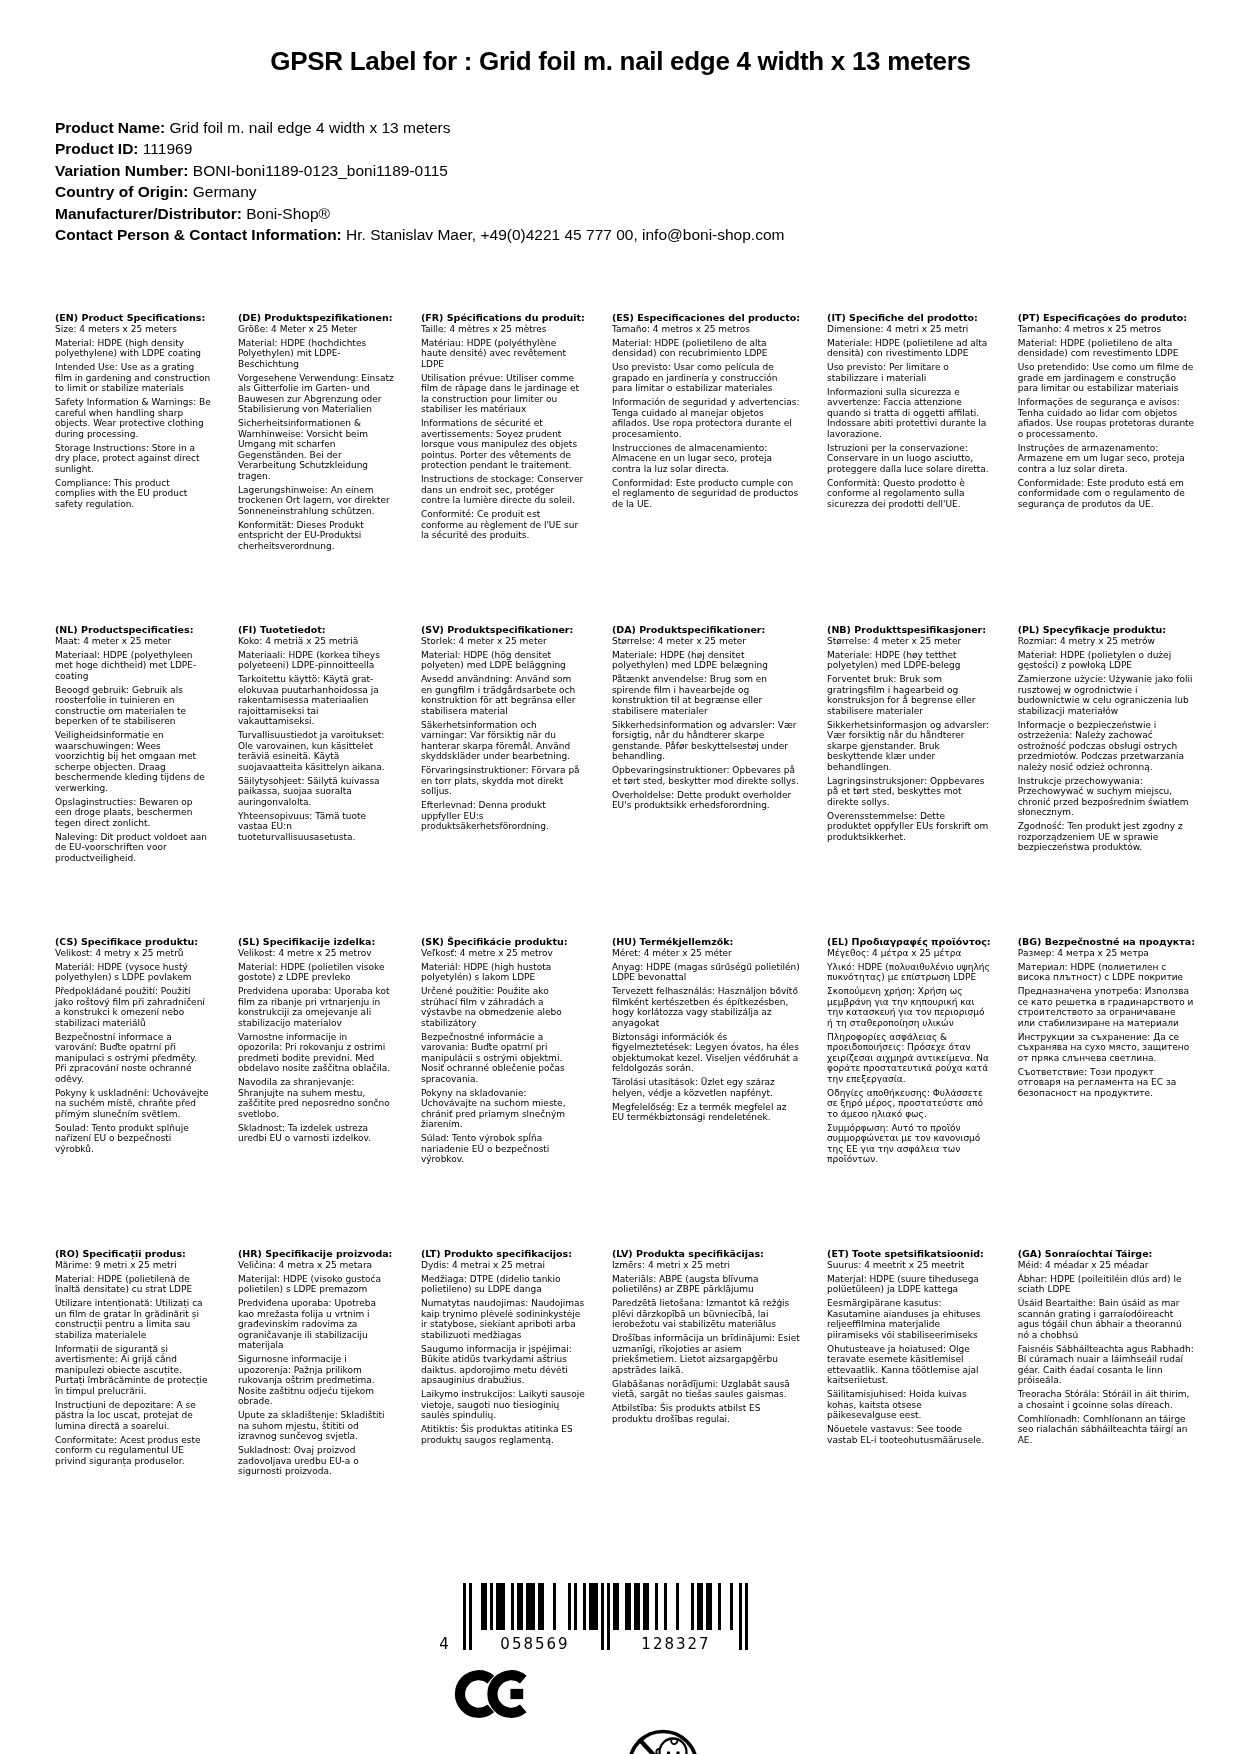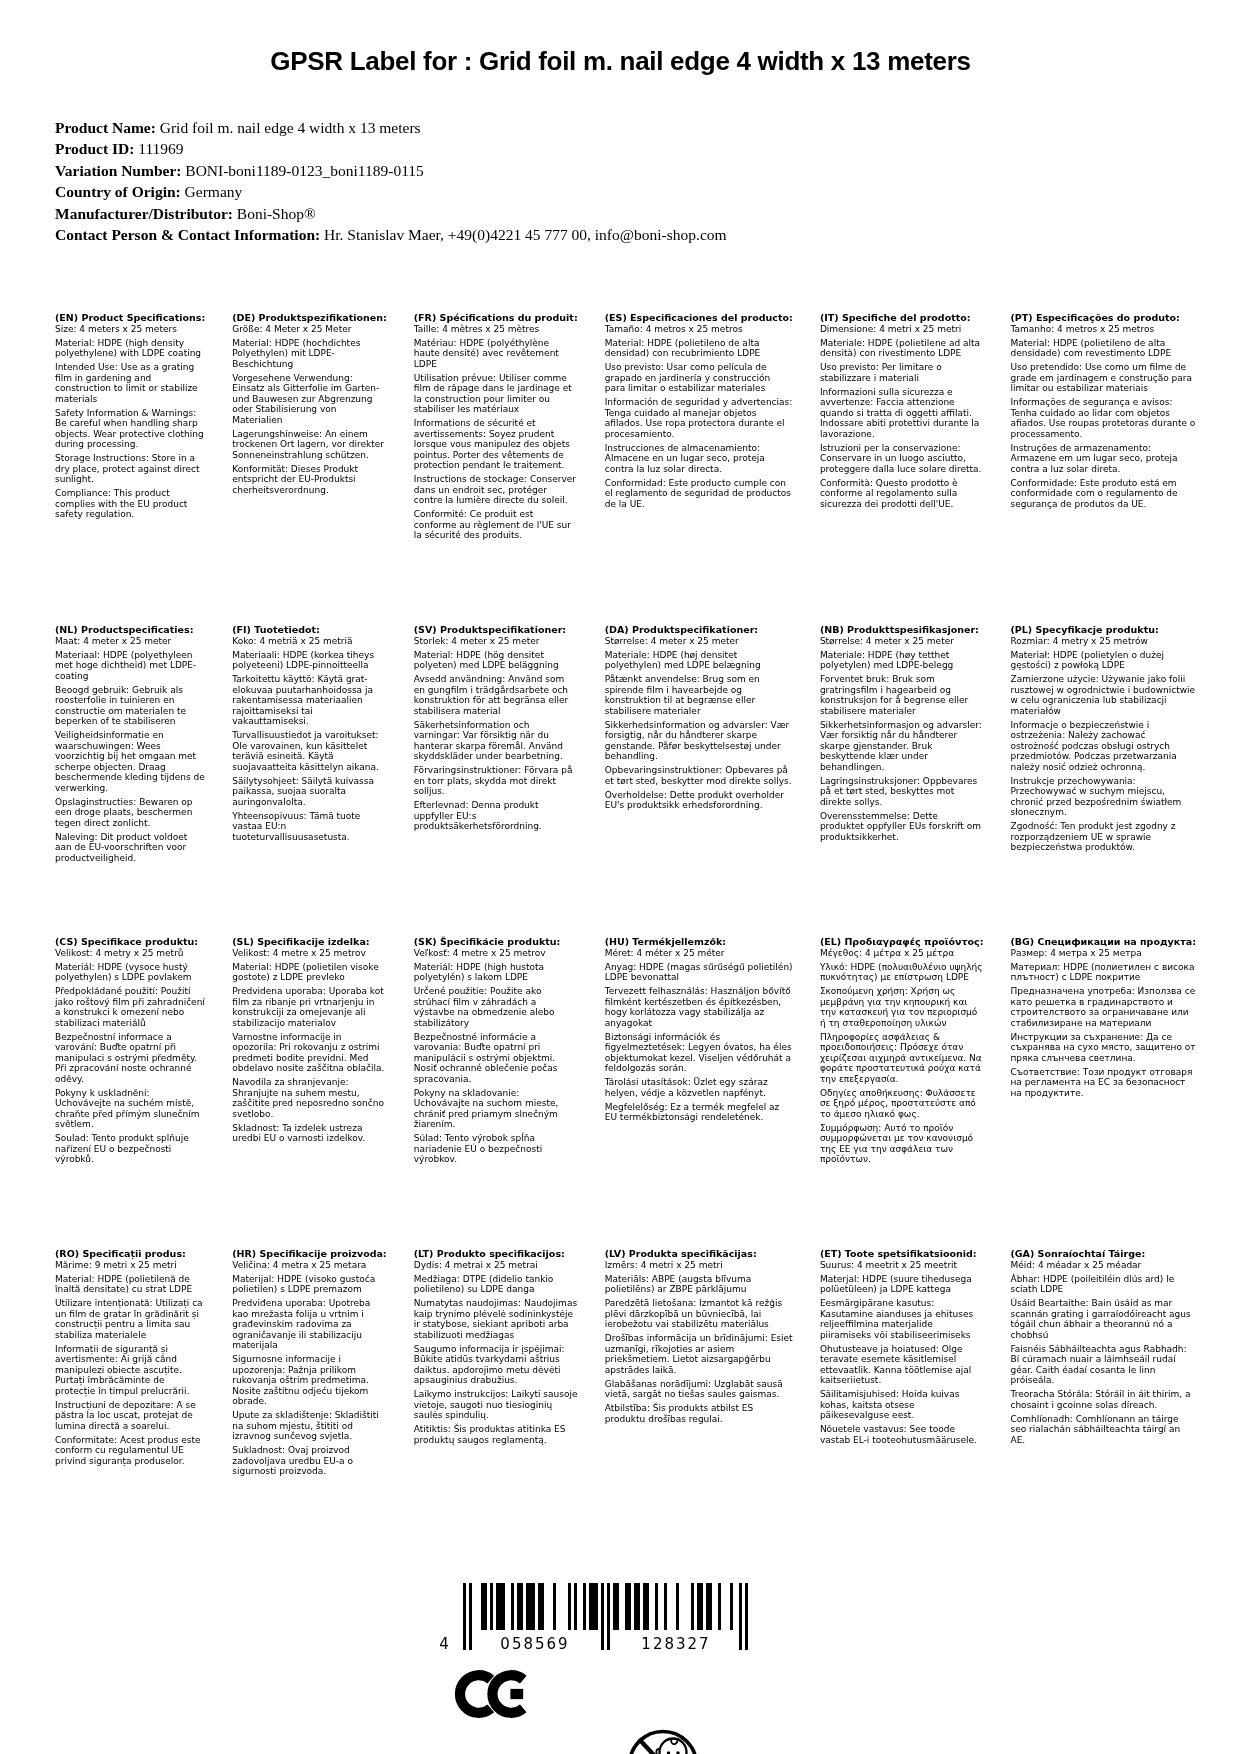--- a/index.html
+++ b/index.html
@@ -8,21 +8,21 @@
   .page { position:relative; width:1241px; height:1754px; background:#fff; overflow:hidden;border-radius:30px; }
 
   .title {
     position:absolute; top:46px; left:0; width:100%;
     text-align:center; font-family:"Liberation Sans",sans-serif;
     font-size:26px; font-weight:700; letter-spacing:-0.3px;
   }
 
   .info {
     position:absolute; top:117px; left:55px;
-    font-family:Liberation Serif, serif; font-size:15.5px; line-height:21.4px;
+    font-family:Liberation Sans, sans-serif; font-size:15.5px; line-height:21.4px;
   }
   .info .row { white-space:nowrap; }
   .info .lbl { font-weight:700; }
   .info .val { font-weight:400; }
 
   .grid {
     position:absolute; top:312px; left:55px; width:1140px;
     display:grid; grid-template-columns:repeat(6,1fr); column-gap:27px;
     grid-auto-rows:312px;
   }
@@ -59,20 +59,21 @@
         <p>Intended Use: Use as a grating film in gardening and construction to limit or stabilize materials</p>
         <p>Safety Information &amp; Warnings: Be careful when handling sharp objects. Wear protective clothing during processing.</p>
         <p>Storage Instructions: Store in a dry place, protect against direct sunlight.</p>
         <p>Compliance: This product complies with the EU product safety regulation.</p>
       </div>
       <div class="block">
         <h2>(DE) Produktspezifikationen:</h2>
         <p>Größe: 4 Meter x 25 Meter</p>
         <p>Material: HDPE (hochdichtes Polyethylen) mit LDPE-Beschichtung</p>
         <p>Vorgesehene Verwendung: Einsatz als Gitterfolie im Garten- und Bauwesen zur Abgrenzung oder Stabilisierung von Materialien</p>
+        <p>Sicherheitsinformationen &amp; Warnhinweise: Vorsicht beim Umgang mit scharfen Gegenständen. Bei der Verarbeitung Schutzkleidung tragen.</p>
         <p>Lagerungshinweise: An einem trockenen Ort lagern, vor direkter Sonneneinstrahlung schützen.</p>
         <p>Konformität: Dieses Produkt entspricht der EU-Produktsi cherheitsverordnung.</p>
       </div>
       <div class="block">
         <h2>(FR) Spécifications du produit:</h2>
         <p>Taille: 4 mètres x 25 mètres</p>
         <p>Matériau: HDPE (polyéthylène haute densité) avec revêtement LDPE</p>
         <p>Utilisation prévue: Utiliser comme film de râpage dans le jardinage et la construction pour limiter ou stabiliser les matériaux</p>
         <p>Informations de sécurité et avertissements: Soyez prudent lorsque vous manipulez des objets pointus. Porter des vêtements de protection pendant le traitement.</p>
         <p>Instructions de stockage: Conserver dans un endroit sec, protéger contre la lumière directe du soleil.</p>
@@ -198,21 +199,21 @@
       <div class="block">
         <h2>(EL) Προδιαγραφές προϊόντος:</h2>
         <p>Μέγεθος: 4 μέτρα x 25 μέτρα</p>
         <p>Υλικό: HDPE (πολυαιθυλένιο υψηλής πυκνότητας) με επίστρωση LDPE</p>
         <p>Σκοπούμενη χρήση: Χρήση ως μεμβράνη για την κηπουρική και την κατασκευή για τον περιορισμό ή τη σταθεροποίηση υλικών</p>
         <p>Πληροφορίες ασφάλειας &amp; προειδοποιήσεις: Πρόσεχε όταν χειρίζεσαι αιχμηρά αντικείμενα. Να φοράτε προστατευτικά ρούχα κατά την επεξεργασία.</p>
         <p>Οδηγίες αποθήκευσης: Φυλάσσετε σε ξηρό μέρος, προστατεύστε από το άμεσο ηλιακό φως.</p>
         <p>Συμμόρφωση: Αυτό το προϊόν συμμορφώνεται με τον κανονισμό της ΕΕ για την ασφάλεια των προϊόντων.</p>
       </div>
       <div class="block">
-        <h2>(BG) Спецификации на продукта:</h2>
+        <h2>(BG) Bezpečnostné на продукта:</h2>
         <p>Размер: 4 метра x 25 метра</p>
         <p>Материал: HDPE (полиетилен с висока плътност) с LDPE покритие</p>
         <p>Предназначена употреба: Използва се като решетка в градинарството и строителството за ограничаване или стабилизиране на материали</p>
         <p>Инструкции за съхранение: Да се съхранява на сухо място, защитено от пряка слънчева светлина.</p>
         <p>Съответствие: Този продукт отговаря на регламента на ЕС за безопасност на продуктите.</p>
       </div>
       <div class="block">
         <h2>(RO) Specificații produs:</h2>
         <p>Mărime: 9 metri x 25 metri</p>
         <p>Material: HDPE (polietilenă de înaltă densitate) cu strat LDPE</p>

